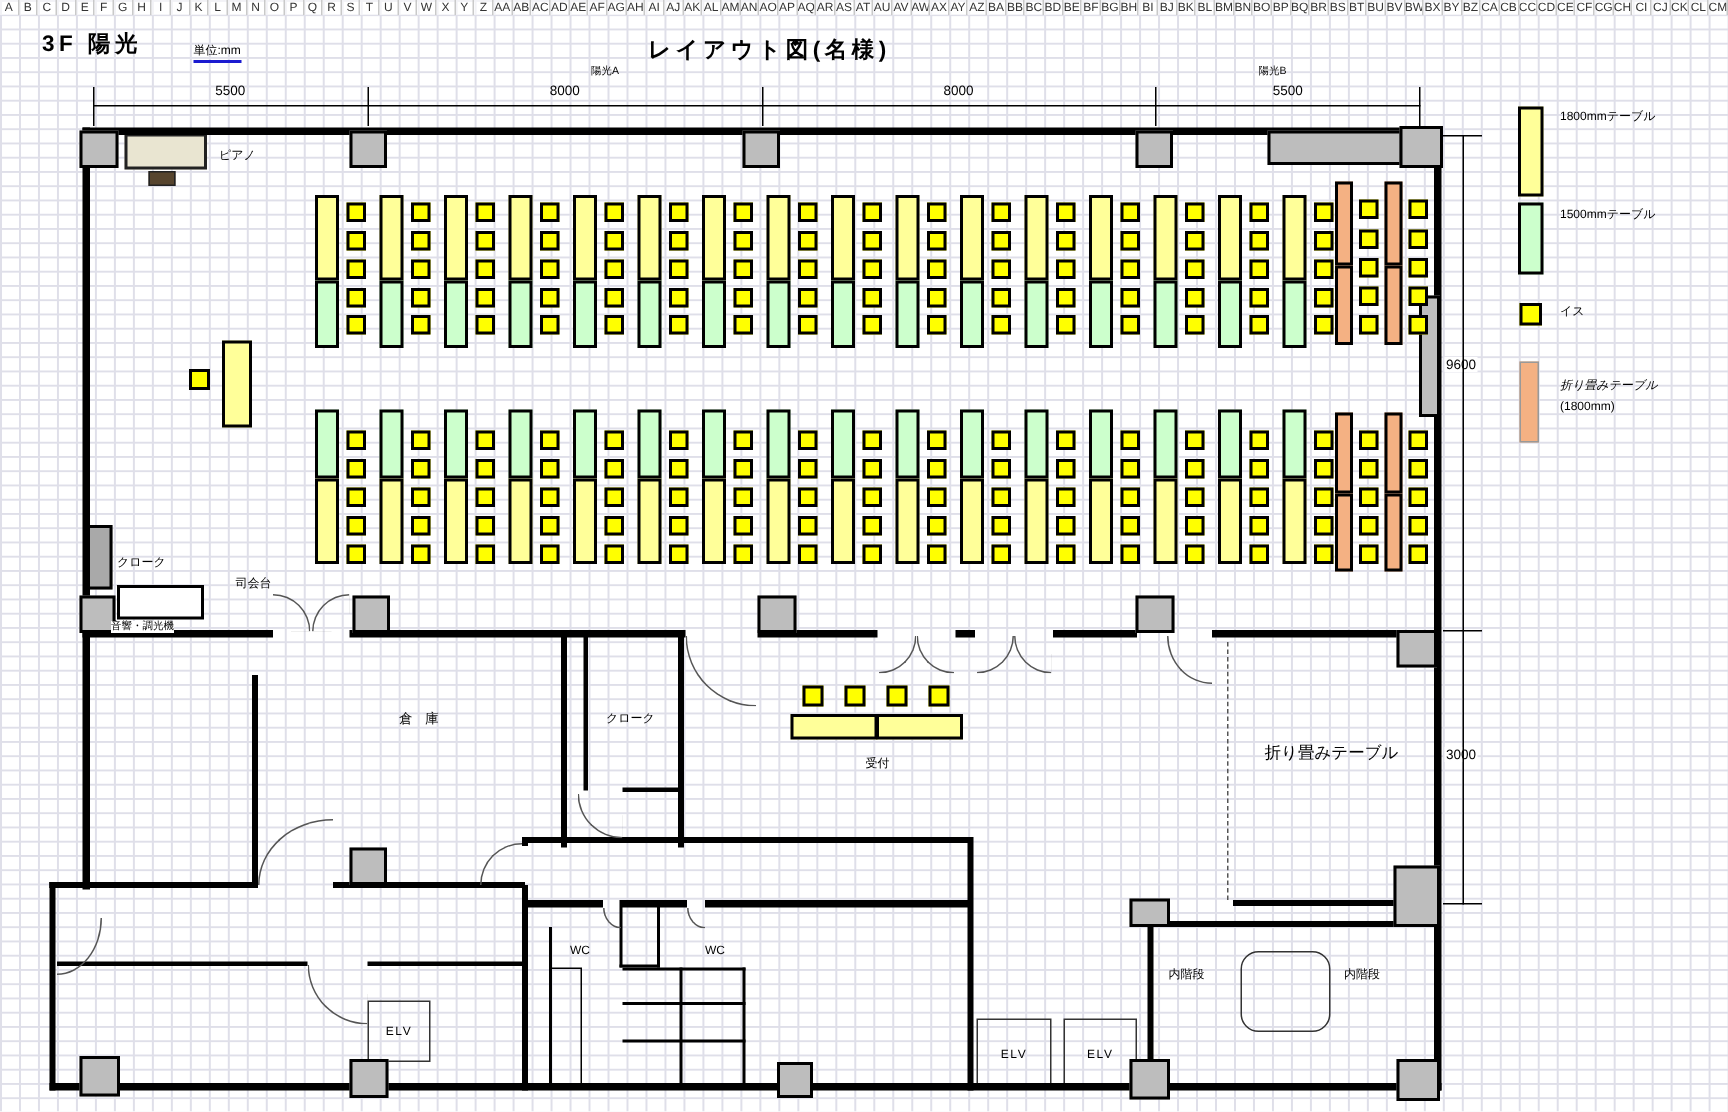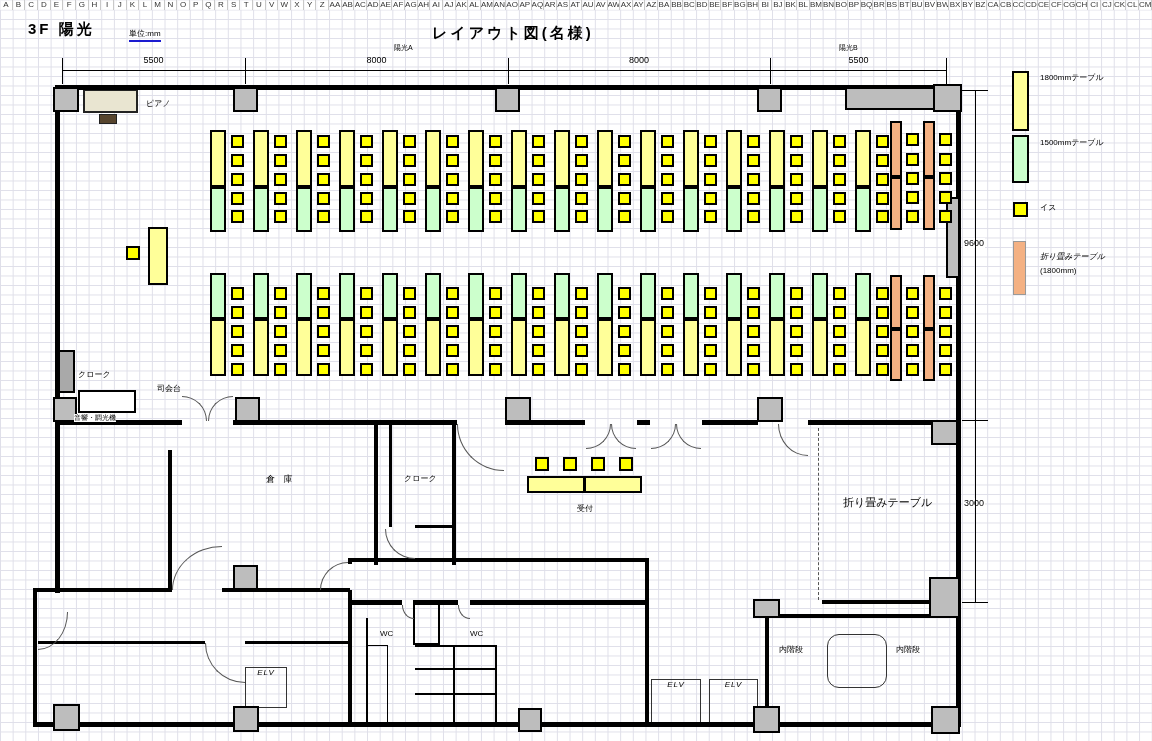--- a/index.html
+++ b/index.html
@@ -12,21 +12,21 @@
   .thin{position:absolute;background:#000;}
   .pillar{position:absolute;background:#bdbdbd;border:2px solid #000;box-sizing:border-box;}
   .door{position:absolute;box-sizing:border-box;border:0 solid #555;}
   .door-tr{border-top:1px solid #555;border-right:1px solid #555;border-top-right-radius:100% 100%;}
   .door-tl{border-top:1px solid #555;border-left:1px solid #555;border-top-left-radius:100% 100%;}
   .door-br{border-bottom:1px solid #555;border-right:1px solid #555;border-bottom-right-radius:100% 100%;}
   .door-bl{border-bottom:1px solid #555;border-left:1px solid #555;border-bottom-left-radius:100% 100%;}
   .tbl{position:absolute;border:2px solid #000;box-sizing:border-box;}
   .chair{position:absolute;background:#ffff00;border:2px solid #000;box-sizing:border-box;}
   .label{position:absolute;font-size:8px;color:#000;white-space:nowrap;line-height:1.1;}
-  .box{position:absolute;border:1px solid #333;box-sizing:border-box;display:flex;justify-content:center;background:transparent;font-style:italic;}
+  .box{position:absolute;border:1px solid #333;box-sizing:border-box;display:flex;align-items:center;justify-content:center;background:transparent;}
   .dimlabel{position:absolute;font-size:9px;color:#000;background:#fff;padding:0 1px;white-space:nowrap;}
   .dimspan{position:absolute;font-size:9px;color:#000;text-align:center;}
   #colheads{position:absolute;left:0;top:0;width:1152px;height:10px;display:flex;background:rgba(255,255,255,.6);}
   #colheads span{flex:none;width:12.659px;font-size:8px;line-height:10px;text-align:center;color:#333;
     border-right:1px solid #c9c9c9;box-sizing:border-box;overflow:hidden;}
   .title{position:absolute;font-weight:bold;color:#000;white-space:nowrap;}
 </style>
 </head>
 <body>
 

